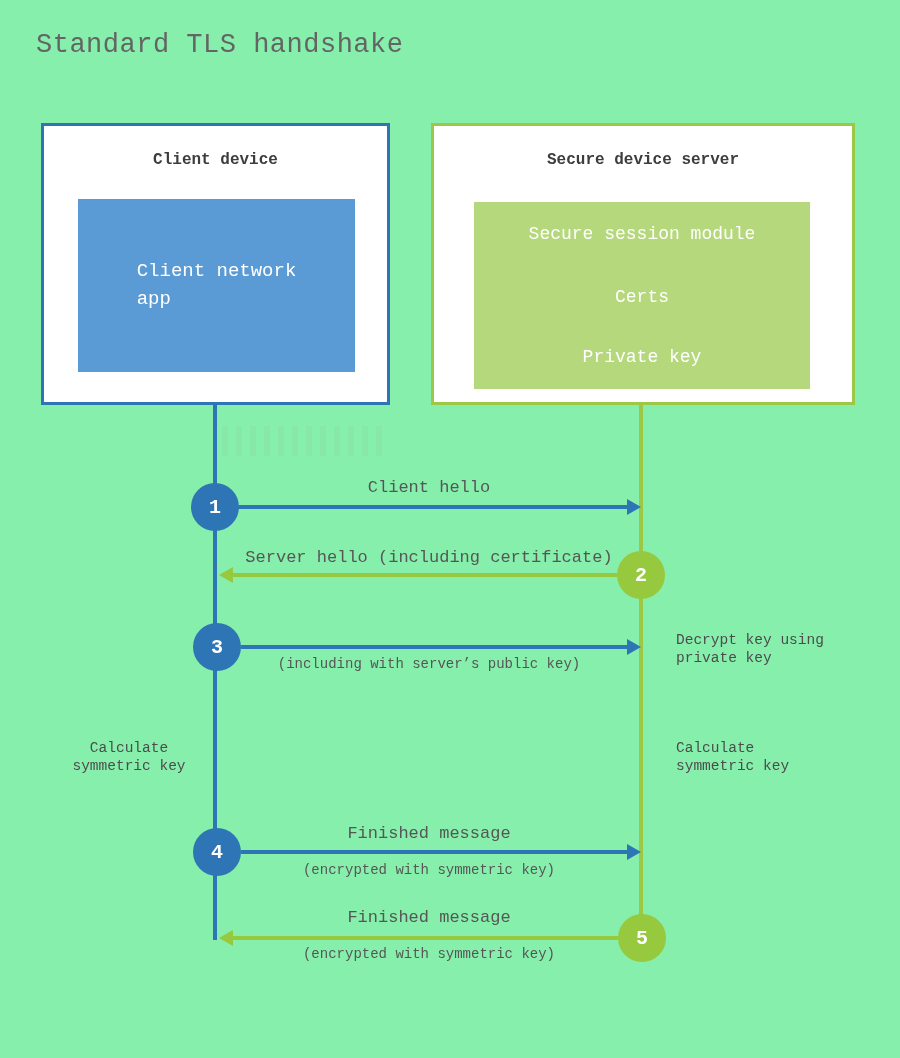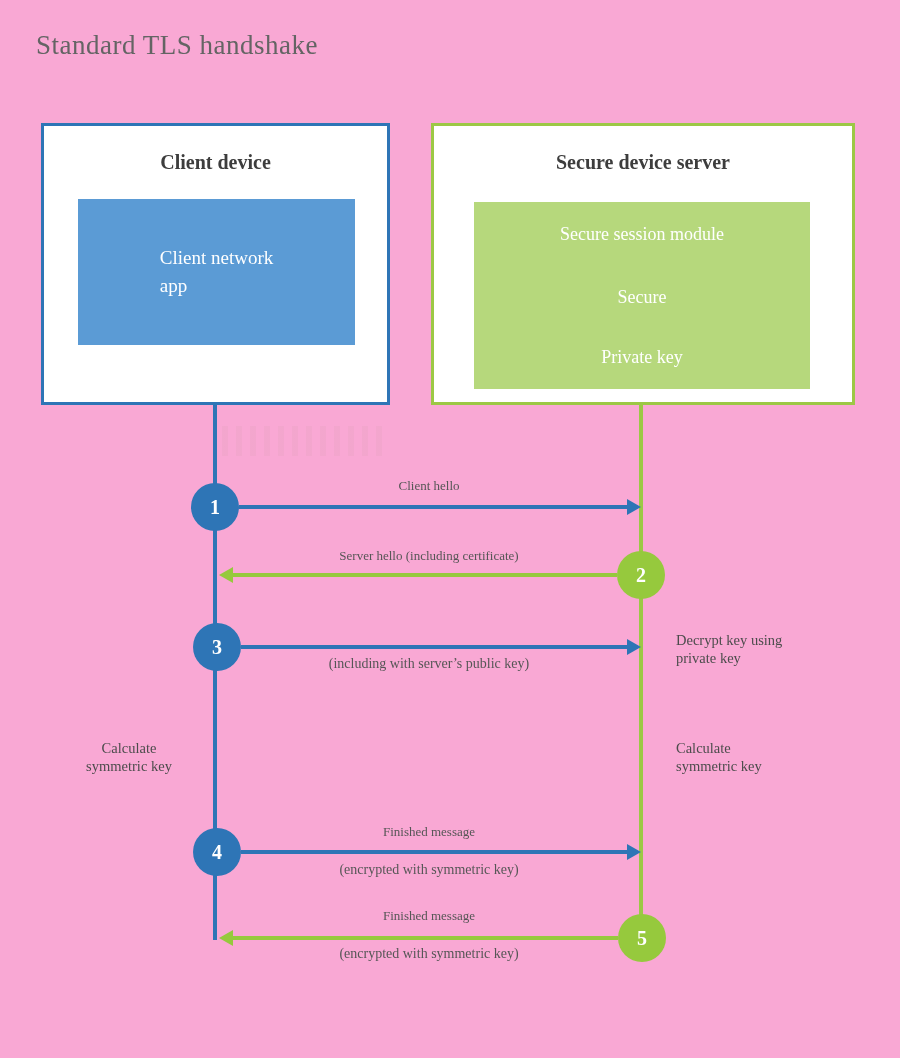--- a/index.html
+++ b/index.html
@@ -1,31 +1,31 @@
 <!DOCTYPE html>
 <html><head>
 <meta charset="utf-8">
 <style>
   html,body{margin:0;padding:0;background:#ffffff;}
   #canvas{
-    position:relative;width:900px;height:1058px;background:#f9a8d4;
-    font-family:Liberation Serif, serif;overflow:hidden;
+    position:relative;width:900px;height:1058px;background:#86efac;
+    font-family:Liberation Mono, monospace;overflow:hidden;
   }
   
   #page-title{
     position:absolute;left:36px;top:30px;font-size:27px;font-weight:300;
     color:#646464;letter-spacing:0.5px;
   }
   
   .actor-box{position:absolute;top:123px;height:282px;background:#fff;box-sizing:border-box;text-align:center;}
   #client-box{left:41px;width:349px;border:3px solid #2e75b6;}
   #server-box{left:431px;width:424px;border:3px solid #9cc845;}
-  .actor-heading{margin-top:25px;font-size:20px;font-weight:700;color:#3d3d3d;}
+  .actor-heading{margin-top:25px;font-size:16px;font-weight:700;color:#3d3d3d;}
   #client-app{
-    position:absolute;left:78px;top:199px;width:277px;height:146px;background:#5b9bd5;
+    position:absolute;left:78px;top:199px;width:277px;height:173px;background:#5b9bd5;
     display:flex;align-items:center;justify-content:center;color:#ffffff;font-size:19px;
     white-space:pre-line;line-height:1.45;
   }
   .server-module{
     position:absolute;left:474px;width:336px;height:64px;background:#b6d87c;
     display:flex;align-items:center;justify-content:center;color:#ffffff;font-size:18px;
   }
   #server-module-0{top:202px;}
   #server-module-1{top:265px;}
   #server-module-2{top:325px;}
@@ -60,21 +60,21 @@
   .arrow.right .head{border-left:14px solid #2e75b6;}
   .arrow.left  .head{border-right:14px solid #96c93d;}
   #arrow-1{left:239px;top:499px;width:402px;}
   #arrow-2{left:219px;top:567px;width:398px;}
   #arrow-3{left:241px;top:639px;width:400px;}
   #arrow-4{left:241px;top:844px;width:400px;}
   #arrow-5{left:219px;top:930px;width:399px;}
   
   .msg-label{
     position:absolute;left:227px;width:404px;text-align:center;
-    font-size:13px;color:#565656;
+    font-size:17px;color:#565656;
   }
   .msg-sublabel{
     position:absolute;left:227px;width:404px;text-align:center;
     font-size:14px;color:#565656;
   }
   #label-1{top:478px;}
   #label-2{top:548px;}
   #label-3{top:619px;}
   #sublabel-3{top:656px;}
   #label-4{top:824px;}
@@ -100,21 +100,21 @@
   <div id="client-box" class="actor-box">
     <div class="actor-heading">Client device</div>
   </div>
   <div id="client-app">Client network
 app</div>
 
   <div id="server-box" class="actor-box">
     <div class="actor-heading">Secure device server</div>
   </div>
   <div id="server-module-0" class="server-module">Secure session module</div>
-  <div id="server-module-1" class="server-module">Secure</div>
+  <div id="server-module-1" class="server-module">Certs</div>
   <div id="server-module-2" class="server-module">Private key</div>
 
   <div id="client-lifeline" class="lifeline"></div>
   <div id="server-lifeline" class="lifeline"></div>
   <div id="faint-artifact"></div>
 
   <div id="circle-1" class="step-circle blue">1</div>
   <div id="arrow-1" class="arrow blue right">
     <div class="shaft"></div>
     <div class="head"></div>

